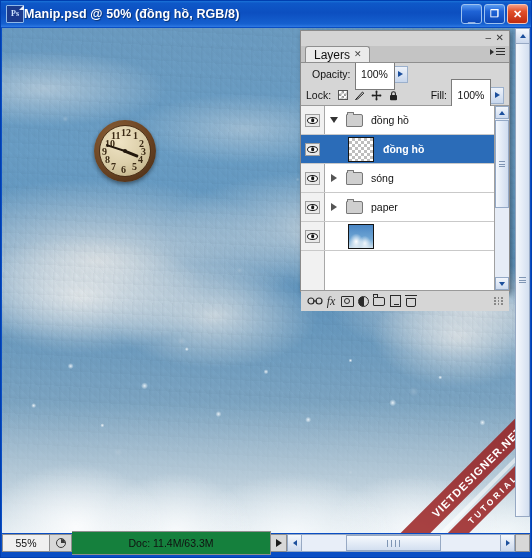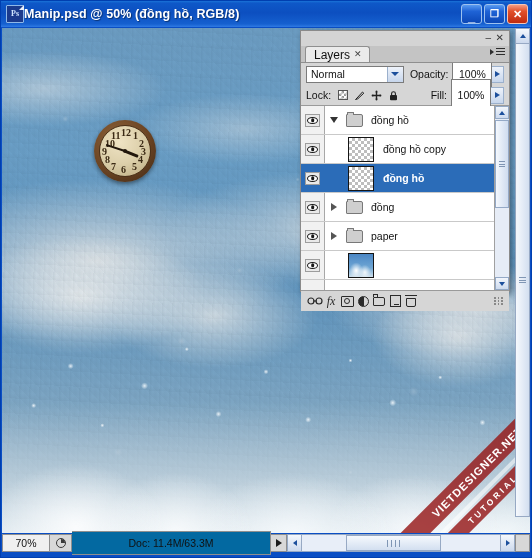--- a/index.html
+++ b/index.html
@@ -212,21 +212,21 @@
     display:flex;align-items:center;justify-content:center;}
   .vsb-grip i{display:block;width:7px;height:1px;background:#8096b4;margin:1.5px 0;}
 
   .hsb-area{position:absolute;left:2px;bottom:5px;right:2px;height:20px;display:flex;align-items:center;}
   .statusbox{width:48px;height:18px;background:#f0f0f0;border:1px solid #8f8f8f;box-sizing:border-box;
     display:flex;align-items:center;justify-content:center;font-size:10.5px;color:#111;}
   .docbtn{width:22px;height:18px;background:#d8d8d8;border:1px solid #8f8f8f;border-left:none;box-sizing:border-box;
     display:flex;align-items:center;justify-content:center;}
   .pieic{width:10px;height:10px;border-radius:50%;border:1.2px solid #3a3a3a;box-sizing:border-box;position:relative;overflow:hidden;}
   .pieic::after{content:"";position:absolute;right:0;top:0;width:50%;height:50%;background:#3a3a3a;}
-  .docinfo{flex:1;height:24px;background:#0369a1;border:1px solid #8f8f8f;border-left:none;box-sizing:border-box;
+  .docinfo{flex:1;height:24px;background:#15803d;border:1px solid #8f8f8f;border-left:none;box-sizing:border-box;
     display:flex;align-items:center;justify-content:center;font-size:10.5px;color:#111;}
   .triplay{width:16px;height:18px;background:#d8d8d8;border:1px solid #8f8f8f;border-left:none;box-sizing:border-box;
     display:flex;align-items:center;justify-content:center;}
   .triplay i{width:0;height:0;border-top:4px solid transparent;border-bottom:4px solid transparent;border-left:6px solid #1a1a1a;}
   .hs-btn{width:15px;height:18px;background:linear-gradient(to bottom,#f4f8fd,#ccd9ed);border:1px solid #97a9c4;box-sizing:border-box;
     display:flex;align-items:center;justify-content:center;}
   .hs-btn i{width:0;height:0;border-top:3.5px solid transparent;border-bottom:3.5px solid transparent;}
   .hs-l i{border-right:4px solid #1c4f9c;}
   .hs-r i{border-left:4px solid #1c4f9c;}
   .hs-track{flex:1;height:18px;background:#e8eef8;border-top:1px solid #97a9c4;border-bottom:1px solid #97a9c4;box-sizing:border-box;position:relative;}
@@ -336,26 +336,20 @@
         <span class="tri"></span>
         <span class="bars">
             <i></i>
             <i></i>
             <i></i>
           </span>
       </div>
     </div>
 
     <div class="row">
-      <div class="combo">
-        <span class="cval">Normal</span>
-        <span class="arrowbox">
-            <i></i>
-          </span>
-      </div>
       <span class="lab">Opacity:</span>
       <span class="numbox" style="margin-left:4px;">100%</span>
       <span class="spin">
           <i></i>
         </span>
     </div>
 
     <div class="lockrow">
       <span class="lab" style="margin-left:0;">Lock:</span>
       <span class="lockicons">
@@ -396,30 +390,20 @@
               <span class="eye"></span>
             </span>
           </div>
         <div class="disc">
             <span class="tri-d"></span>
           </div>
         <div class="folder"></div>
         <div class="lname">đồng hồ</div>
       </div>
 
-      <div class="lrow">
-        <div class="eyecell">
-            <span class="eyebox">
-              <span class="eye"></span>
-            </span>
-          </div>
-        <div class="disc"></div>
-        <div class="thumb"></div>
-        <div class="lname">đồng hồ copy</div>
-      </div>
 
       <div class="lrow sel">
         <div class="eyecell">
             <span class="eyebox">
               <span class="eye"></span>
             </span>
           </div>
         <div class="disc"></div>
         <div class="thumb"></div>
         <div class="lname">đồng hồ</div>
@@ -428,21 +412,21 @@
       <div class="lrow group">
         <div class="eyecell">
             <span class="eyebox">
               <span class="eye"></span>
             </span>
           </div>
         <div class="disc">
             <span class="tri-r"></span>
           </div>
         <div class="folder"></div>
-        <div class="lname">đồng</div>
+        <div class="lname">sóng</div>
       </div>
 
       <div class="lrow group">
         <div class="eyecell">
             <span class="eyebox">
               <span class="eye"></span>
             </span>
           </div>
         <div class="disc">
             <span class="tri-r"></span>
@@ -513,21 +497,21 @@
           <i></i>
           <i></i>
           <i></i>
           <i></i>
           <i></i>
         </span>
     </div>
   </div>
 
   <div class="hsb-area">
-    <div class="statusbox">70%</div>
+    <div class="statusbox">55%</div>
     <div class="docbtn">
         <span class="pieic"></span>
       </div>
     <div class="docinfo">Doc: 11.4M/63.3M</div>
     <div class="triplay">
         <i></i>
       </div>
     <div class="hs-btn hs-l">
         <i></i>
       </div>

